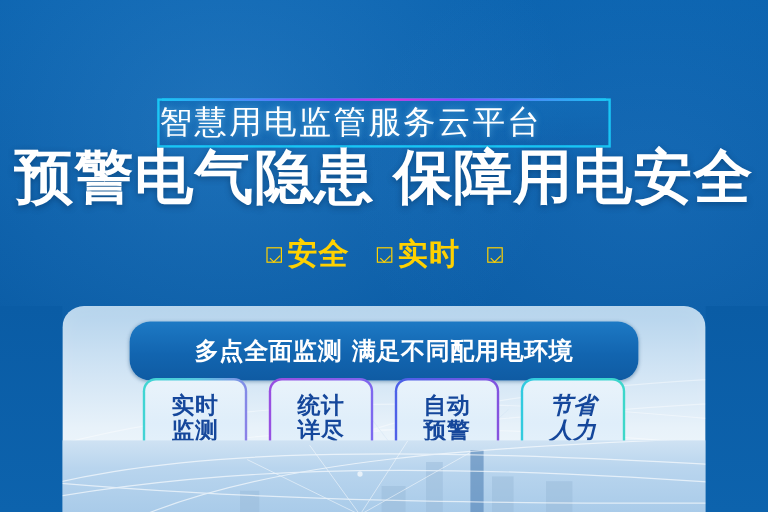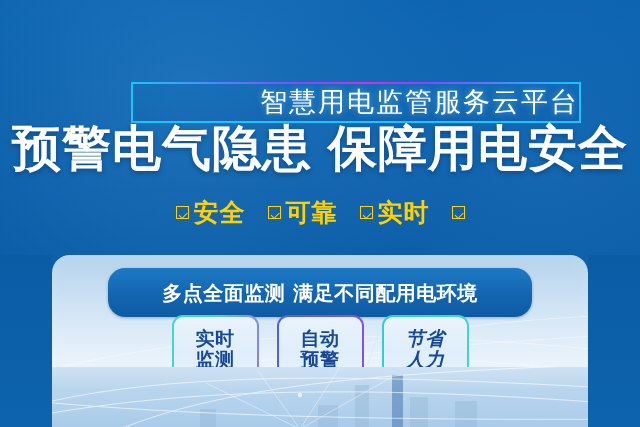--- a/index.html
+++ b/index.html
@@ -19,25 +19,25 @@
     pointer-events:none;
   }
   .bg-glow2{
     position:absolute;right:-160px;top:-60px;width:520px;height:420px;
     background:radial-gradient(ellipse at center,rgba(60,140,215,.22) 0%,rgba(60,140,215,0) 68%);
     pointer-events:none;
   }
 
   
   .title-box{
-    position:absolute;left:131px;top:82px;width:450px;height:41px;
+    position:absolute;left:131px;top:82px;width:378px;height:41px;
     box-sizing:border-box;
     border:2px solid #19c6f5;
     background:linear-gradient(180deg,rgba(18,110,185,.55) 0%,rgba(12,90,165,.25) 100%);
-    display:flex;align-items:center;justify-content:flex-end;
+    display:flex;align-items:center;justify-content:flex-start;
   }
   .title-box::before{
     content:"";position:absolute;left:2px;right:2px;top:-2px;height:2px;
     background:linear-gradient(90deg,#19c6f5 0%,#8b43ff 38%,#d92ce0 52%,#8b43ff 66%,#19c6f5 100%);
   }
   .title-text{
     color:#ffffff;font-size:27px;font-weight:400;letter-spacing:2px;
     line-height:1;white-space:nowrap;
     text-shadow:0 0 6px rgba(140,220,255,.55);
   }
@@ -150,24 +150,20 @@
   </div>
 
   <div class="headline">
     <span>预警电气隐患</span><span class="gap"></span><span>保障用电安全</span>
   </div>
 
   <div class="checks">
     <div class="check-item">
       <span class="check-box"></span>
       <span class="check-label">安全</span>
-    </div>
-    <div class="check-item">
-      <span class="check-box"></span>
-      <span class="check-label">可靠</span>
     </div>
     <div class="check-item">
       <span class="check-box"></span>
       <span class="check-label">实时</span>
     </div>
     <div class="check-item">
       <span class="check-box"></span>
     </div>
   </div>
 
@@ -189,20 +185,26 @@
 
   <div class="pill">
     <span class="pill-text"><span>多点全面监测</span><span class="gap"></span><span>满足不同配用电环境</span></span>
   </div>
 
   <div class="cards">
     <div class="card c1">
       <div class="card-inner">
         <span class="card-line">实时</span>
         <span class="card-line">监测</span>
+      </div>
+    </div>
+    <div class="card c2">
+      <div class="card-inner">
+        <span class="card-line">统计</span>
+        <span class="card-line">详尽</span>
       </div>
     </div>
     <div class="card c3">
       <div class="card-inner">
         <span class="card-line">自动</span>
         <span class="card-line">预警</span>
       </div>
     </div>
     <div class="card c4">
       <div class="card-inner">

